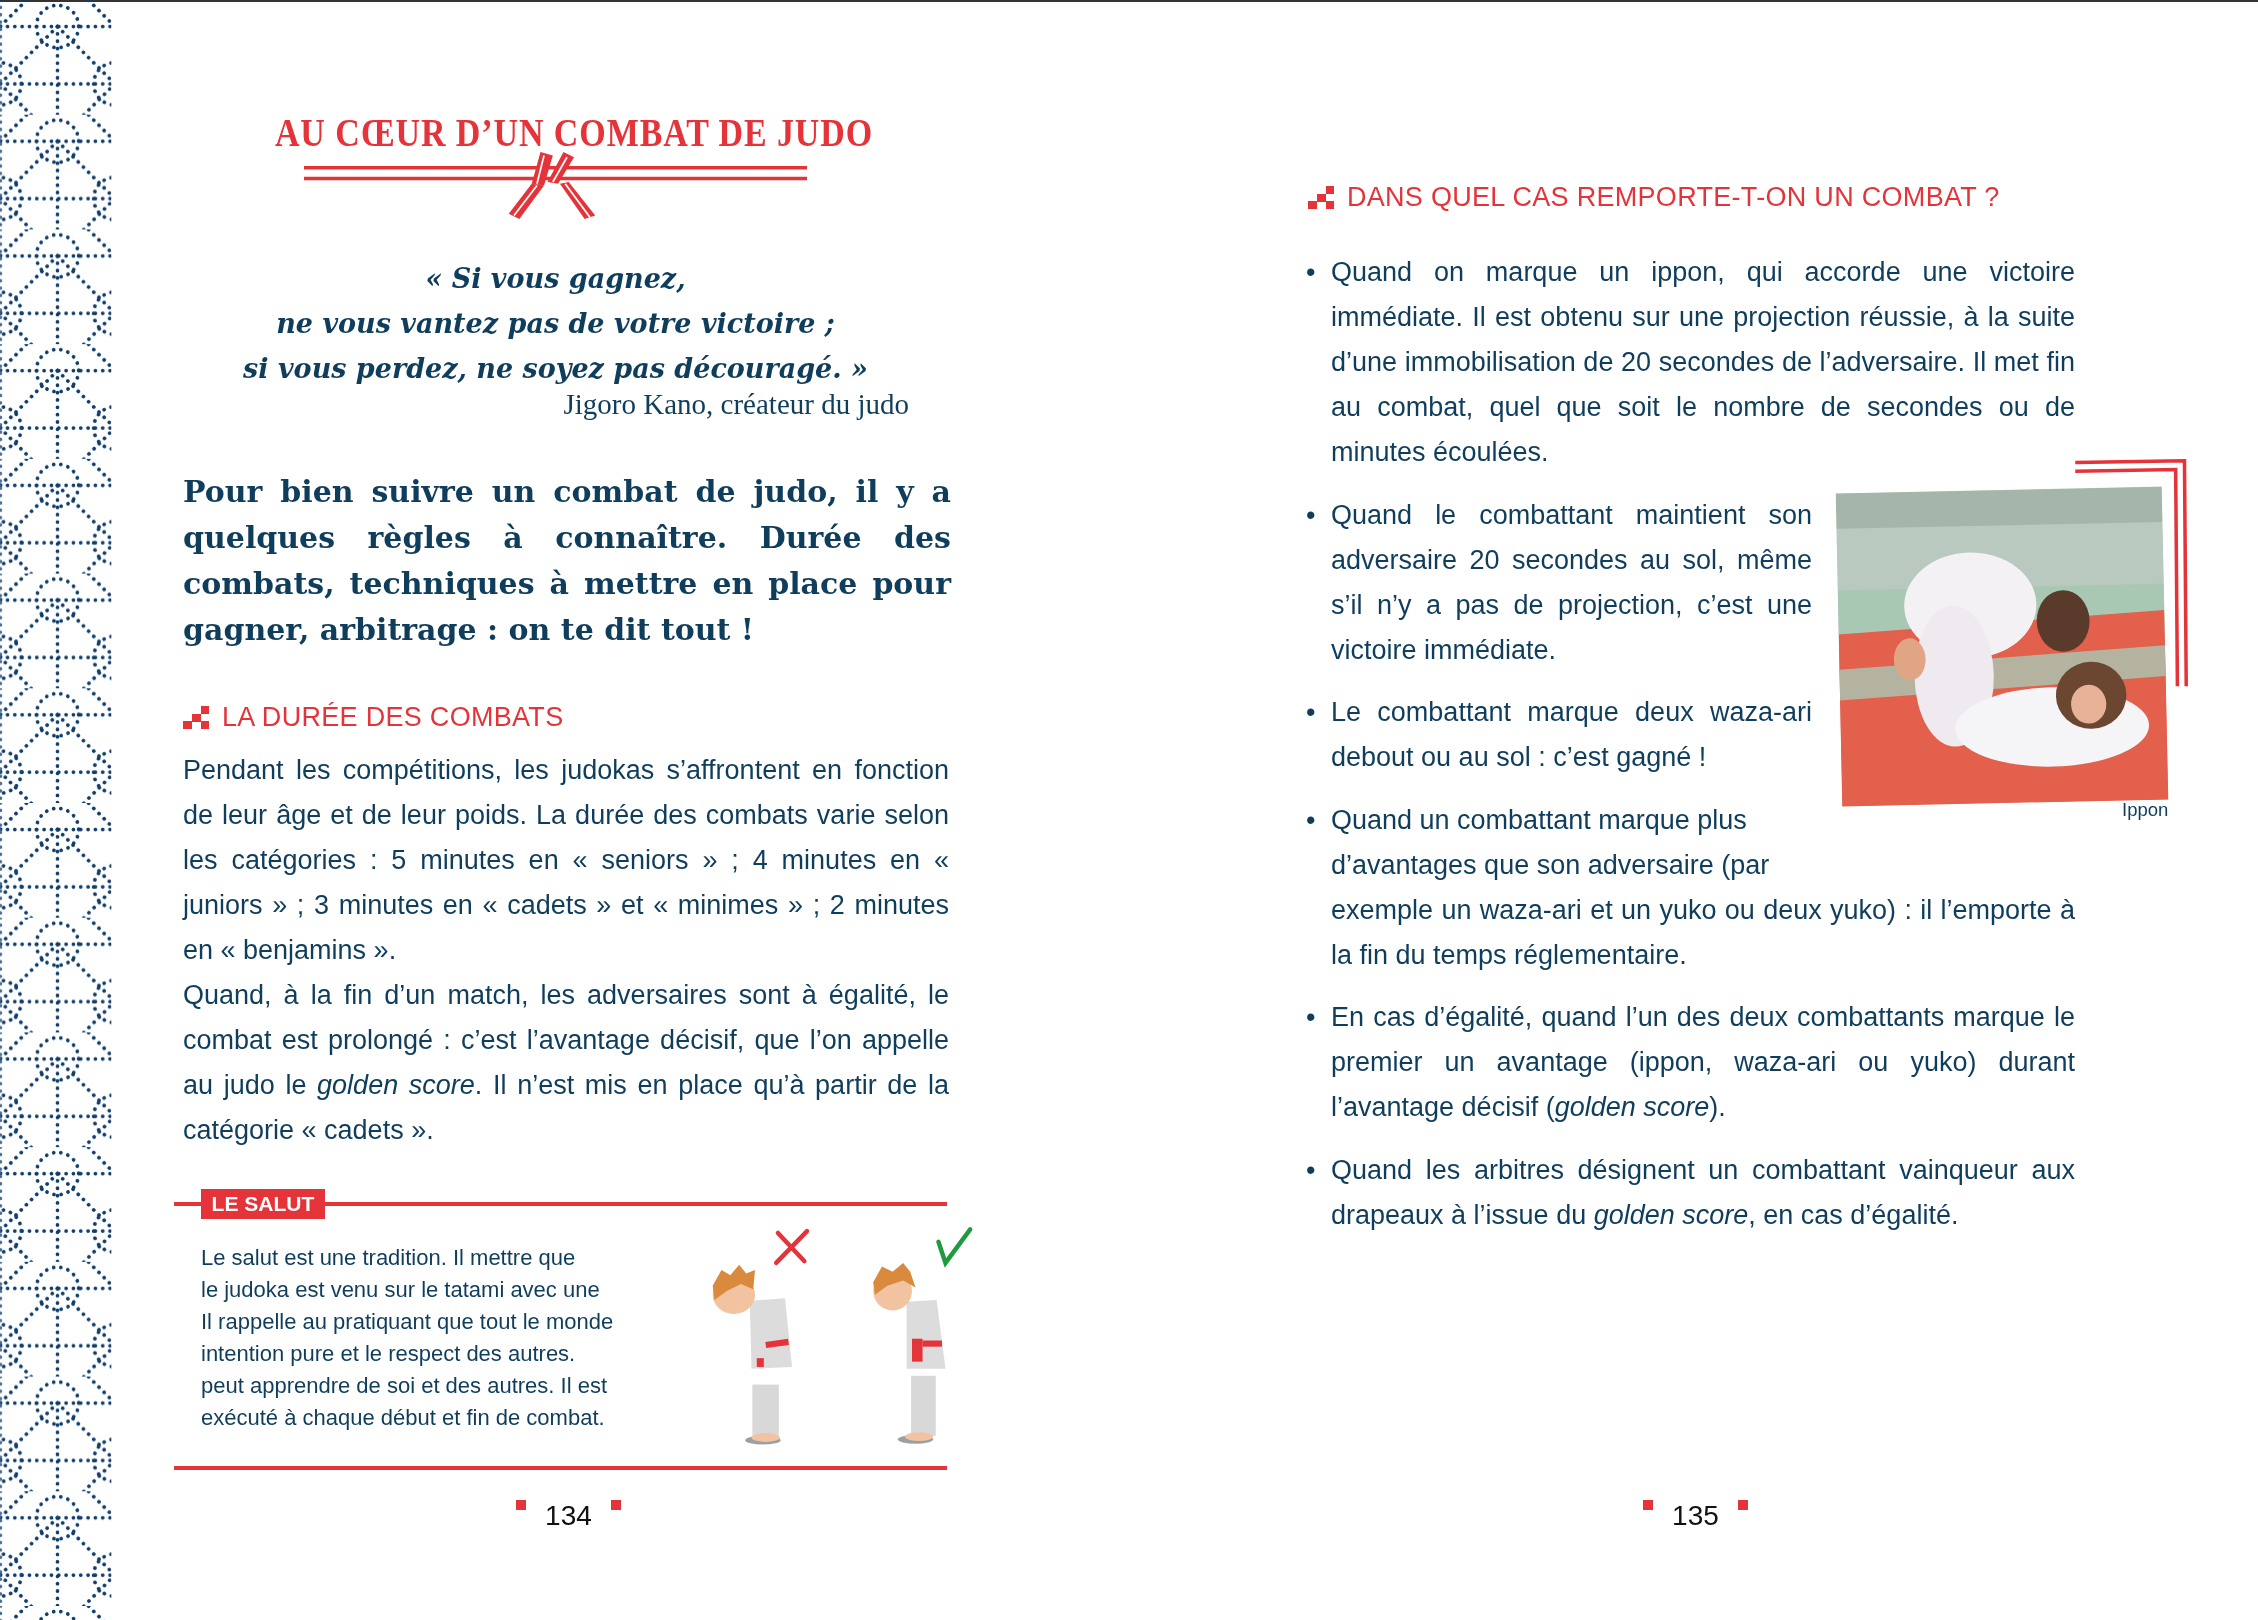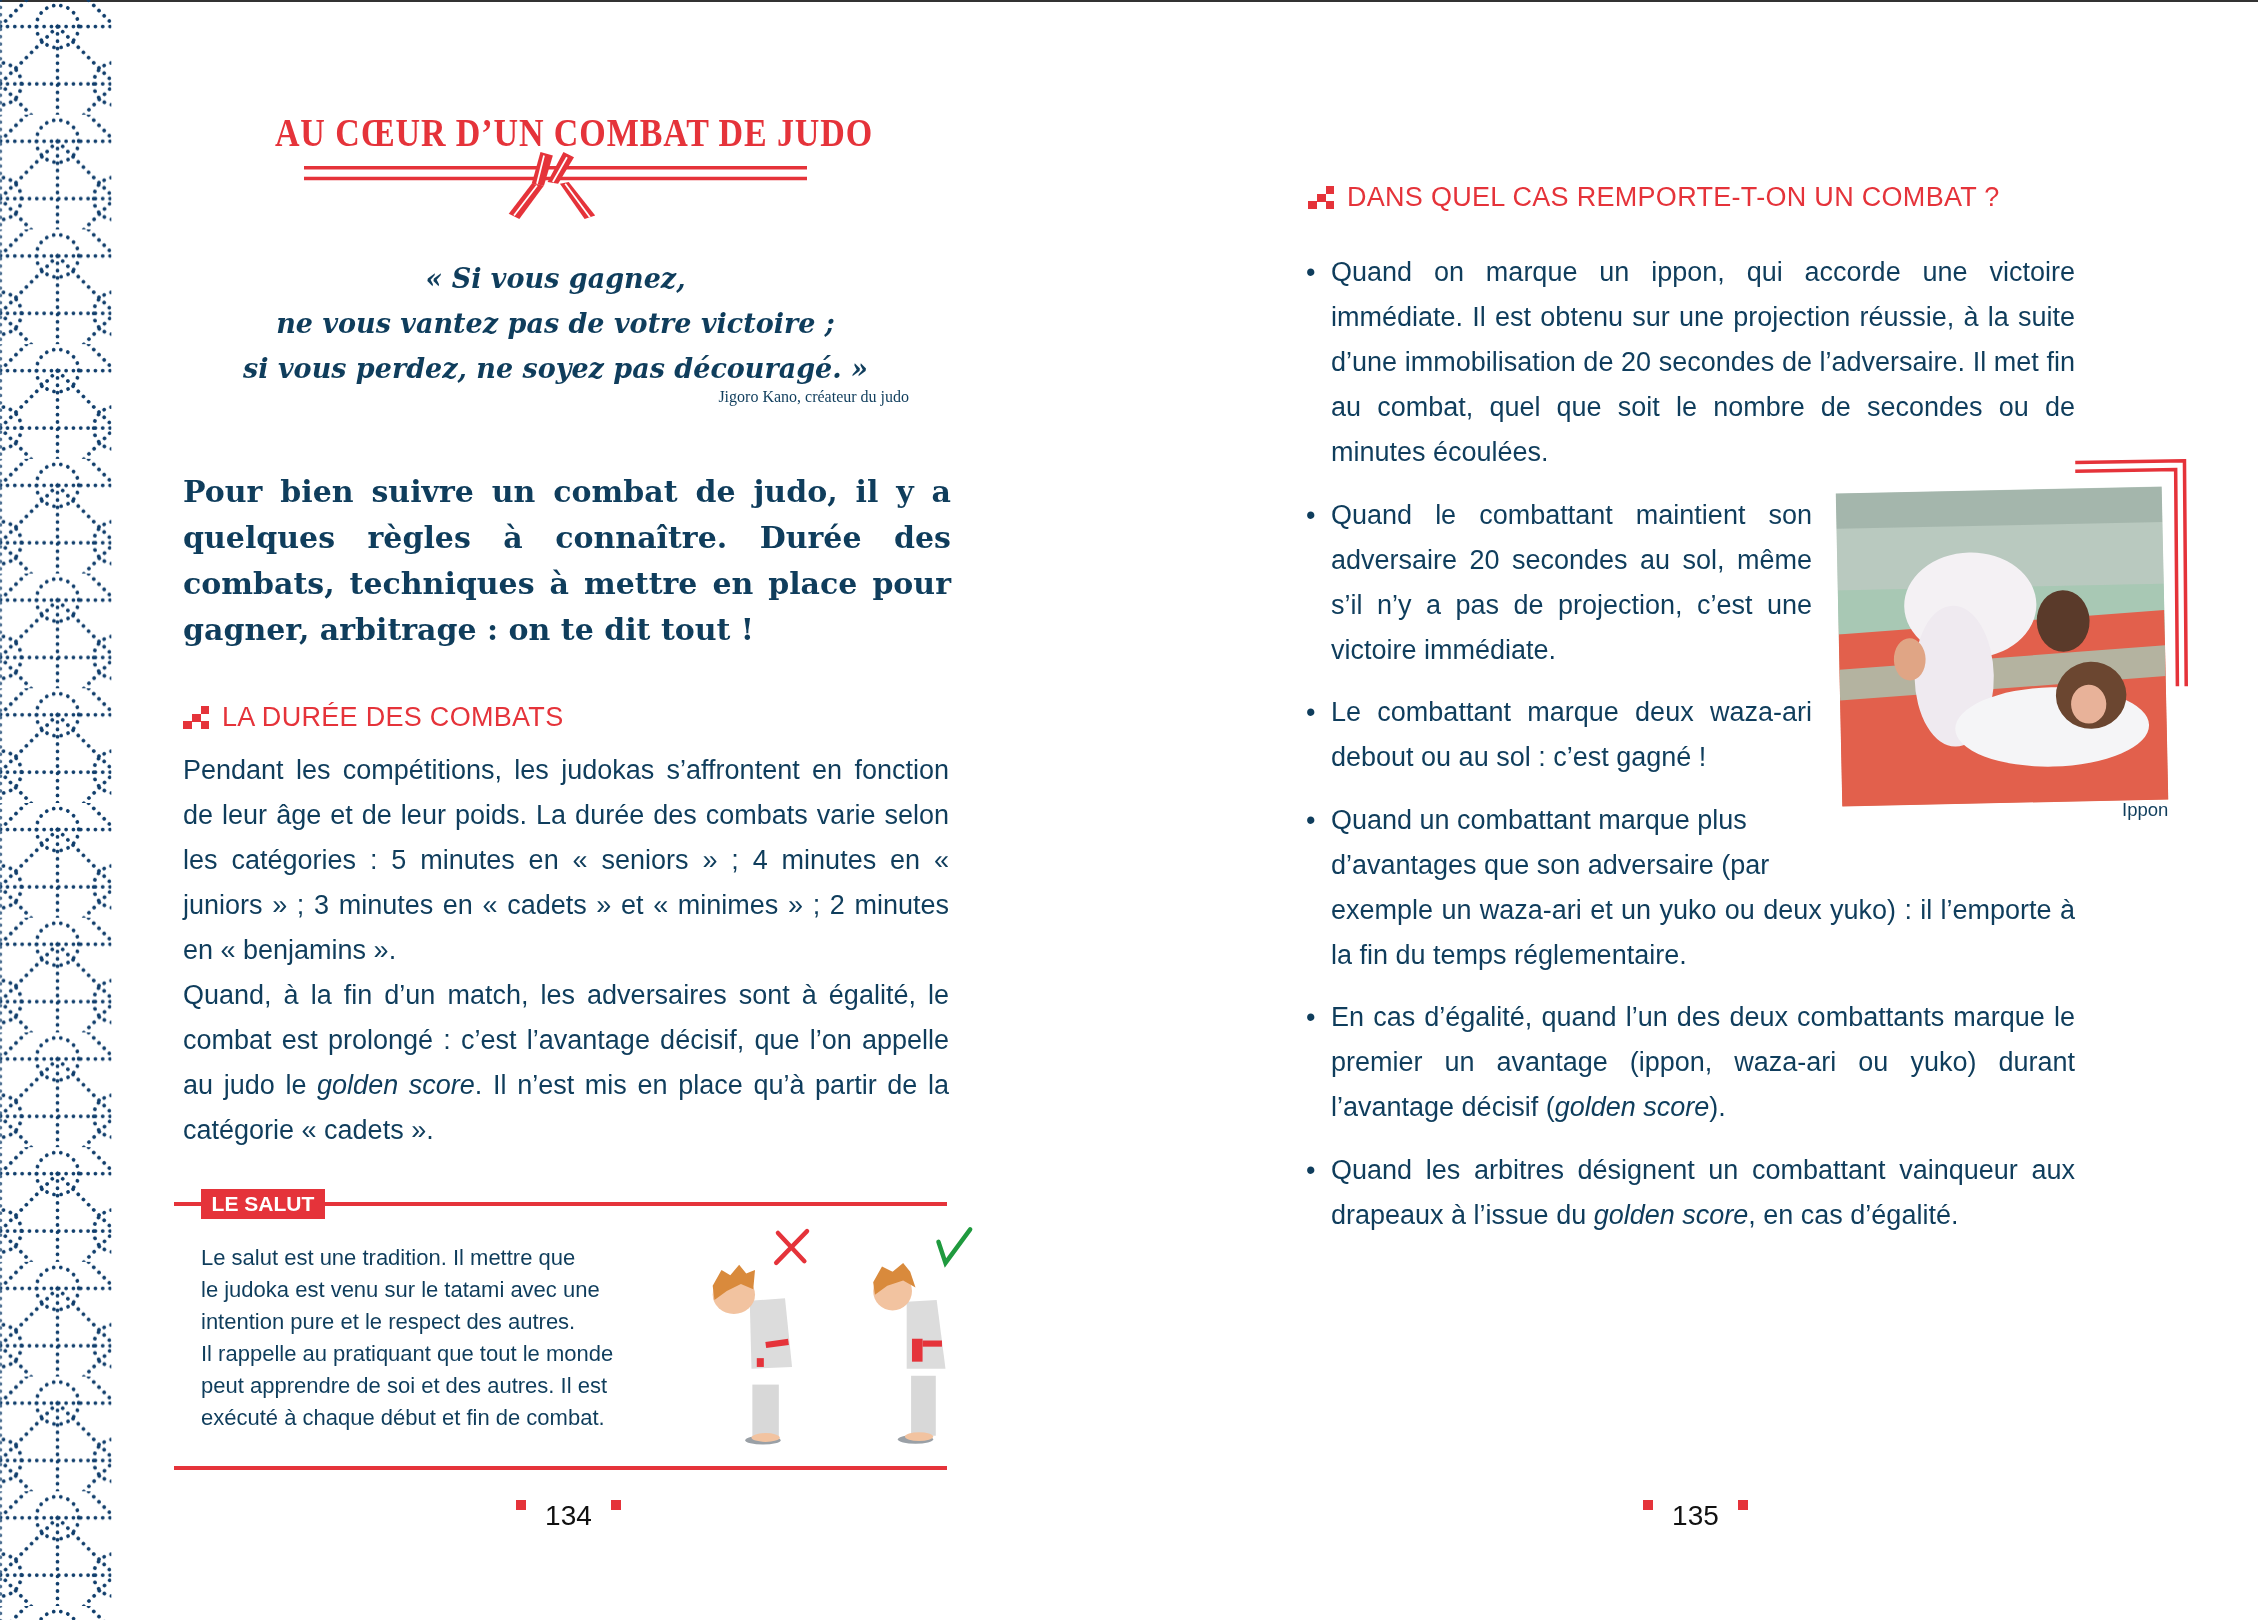--- a/index.html
+++ b/index.html
@@ -23,21 +23,21 @@
   .belt { position:absolute; left:304px; top:150px; width:503px; height:71px; }
 
   
   .quote {
     position:absolute; left:176px; top:256px; width:759px; text-align:center;
     font-family:"DejaVu Serif", serif; font-weight:bold; font-style:italic;
     font-size:27px; line-height:45px; color:#0f3d5c;
   }
   .quote-author {
     position:absolute; left:494px; top:388px; width:415px; text-align:right;
-    font-family:"Liberation Serif", serif; font-size:16px; color:#0f3d5c;
+    font-family:"Liberation Serif", serif; font-size:29px; color:#0f3d5c;
   }
 
   
   .intro {
     position:absolute; left:183px; top:469px; width:768px;
     font-family:"DejaVu Serif", serif; font-weight:bold; font-size:30px; line-height:46px;
     color:#0f3d5c; text-align:justify;
   }
 
   
@@ -175,22 +175,22 @@
 <div class="left-body body-text">
   <p>Pendant les compétitions, les judokas s’affrontent en fonction de leur âge et de leur poids. La durée des combats varie selon les catégories : 5 minutes en « seniors » ; 4 minutes en « juniors » ; 3 minutes en « cadets » et « minimes » ; 2 minutes en « benjamins ».</p>
   <p><span>Quand, à la fin d’un match, les adversaires sont à égalité, le combat est prolongé : c’est l’avantage décisif, que l’on appelle au judo le </span><em>golden score</em><span>. Il n’est mis en place qu’à partir de la catégorie « cadets ».</span></p>
 </div>
 
 <div class="salut-line" style="top:1202px; width:773px;"></div>
 <div class="salut-tag">LE SALUT</div>
 <div class="salut-text">
   <div>Le salut est une tradition. Il mettre que</div>
   <div>le judoka est venu sur le tatami avec une</div>
+  <div>Il rappelle au pratiquant que tout le monde</div>
   <div>intention pure et le respect des autres.</div>
-  <div>Il rappelle au pratiquant que tout le monde</div>
   <div>peut apprendre de soi et des autres. Il est</div>
   <div>exécuté à chaque début et fin de combat.</div>
 </div>
 
 <svg class="salut-illus" viewBox="0 0 330 280">
 
   <g stroke="#e5333a" stroke-width="5" stroke-linecap="round">
     <line x1="102" y1="18" x2="132" y2="50"></line>
     <line x1="135" y1="16" x2="100" y2="52"></line>
   </g>

